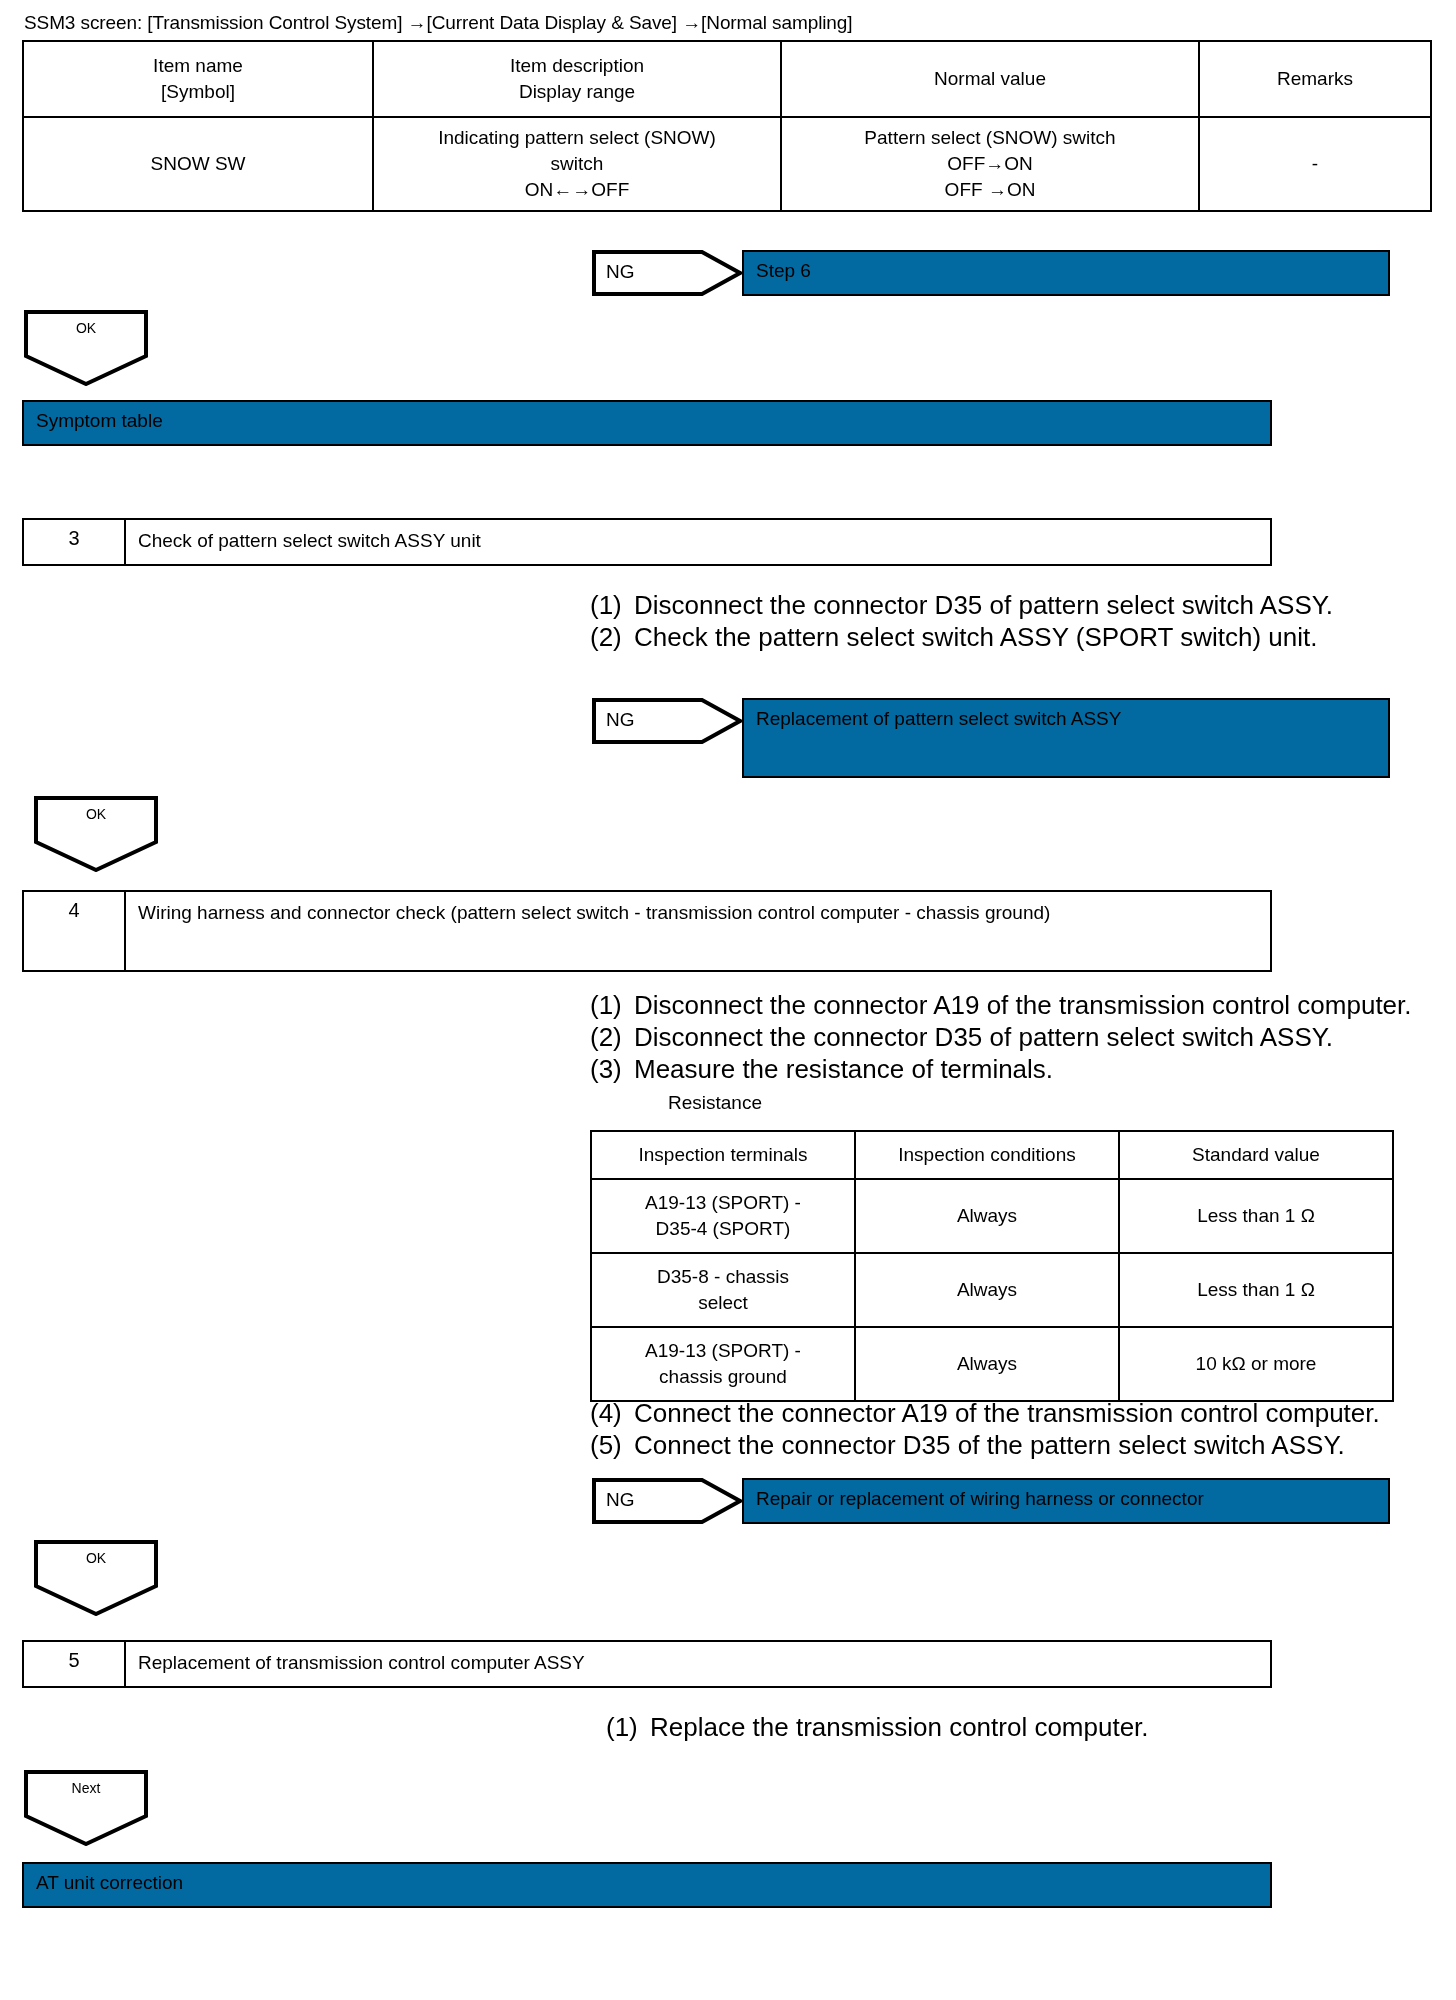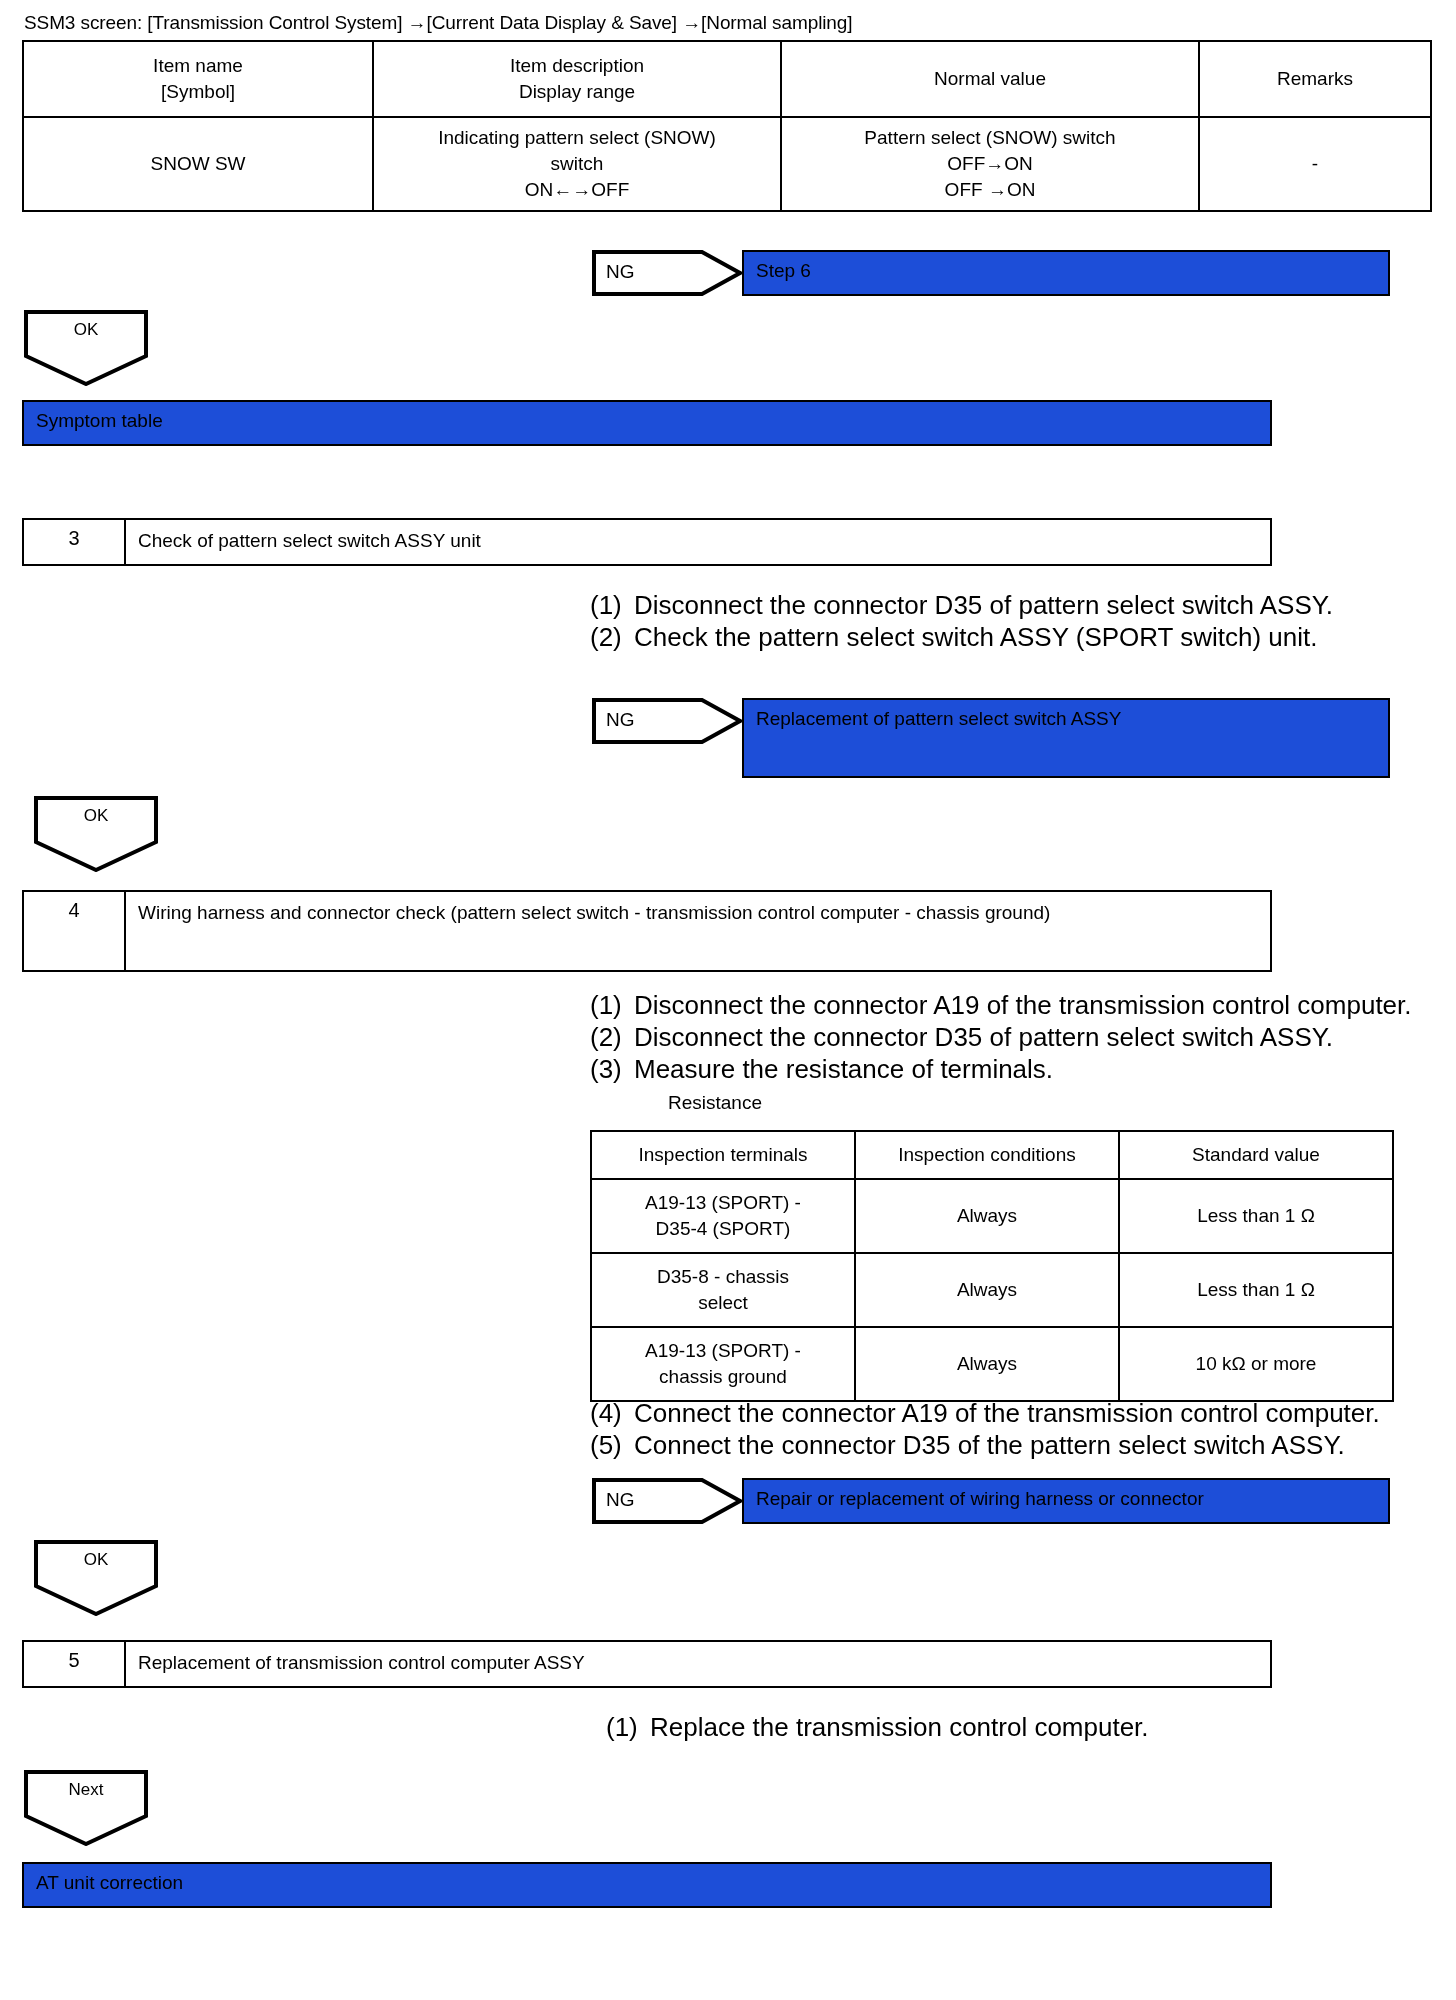--- a/index.html
+++ b/index.html
@@ -56,21 +56,21 @@
   .col-item    { width: 340px; }
   .col-desc    { width: 398px; }
   .col-normal  { width: 408px; }
   .col-remarks { width: 222px; }
 
   
   .flowbox {
     position: absolute;
     box-sizing: border-box;
     border: 2px solid #000;
-    background: #1d4ed8;
+    background: #0369a1;
     font-size: 19px;
     line-height: 24px;
   }
   .flowbox .fb-text {
     display: block;
     padding: 7px 12px;
   }
 
   
   .stepbox {
@@ -118,21 +118,21 @@
     width: 124px;
     height: 76px;
   }
   .down-tag svg { display: block; }
   .down-tag .dt-label {
     position: absolute;
     left: 0;
     top: 10px;
     width: 124px;
     text-align: center;
-    font-size: 17px;
+    font-size: 14px;
   }
 
   
   .instr {
     position: absolute;
     font-size: 26px;
     line-height: 30px;
     white-space: nowrap;
   }
   .instr .idx {

